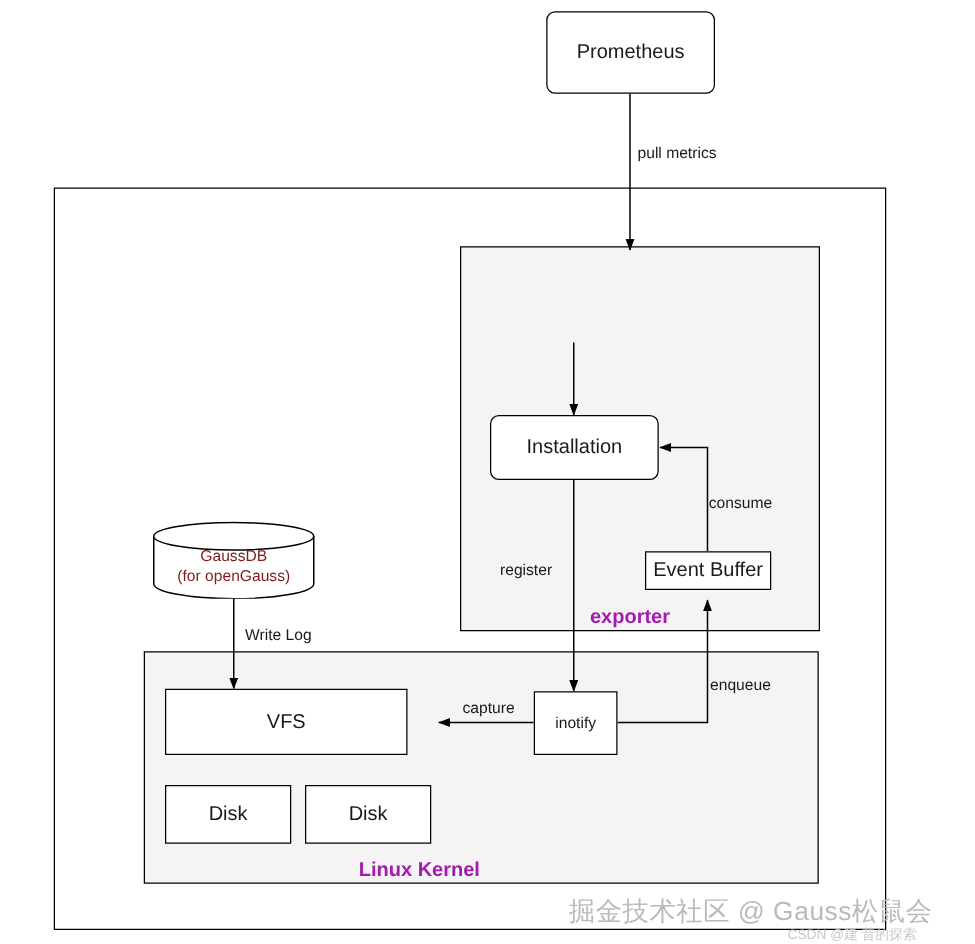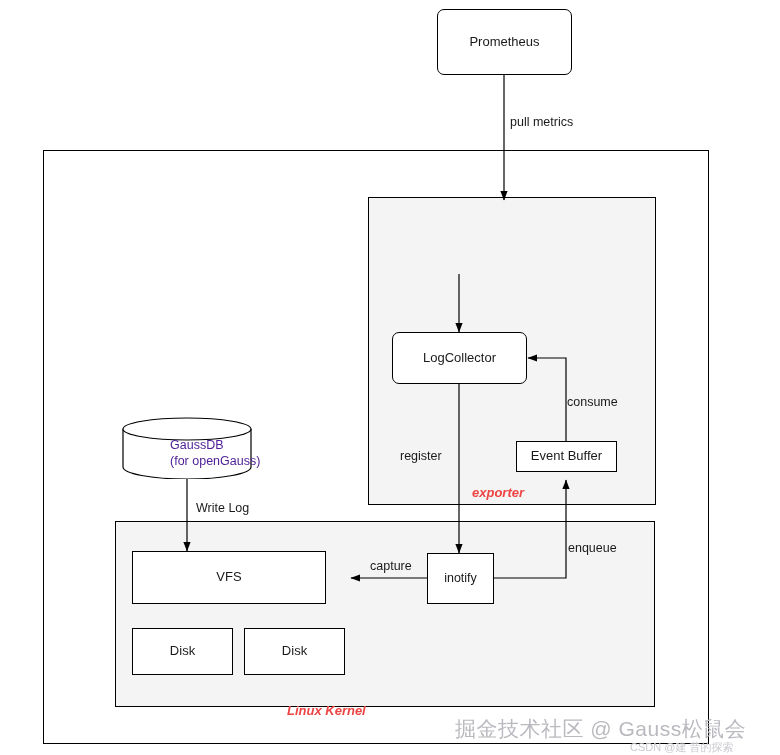--- a/index.html
+++ b/index.html
@@ -19,66 +19,64 @@
   }
   .box {
     position: absolute;
     box-sizing: border-box;
     border: 1px solid #000000;
     background: #ffffff;
     display: flex;
     align-items: center;
     justify-content: center;
     text-align: center;
-    font-size: 13px;
+    font-size: 16px;
     color: #1a1a1a;
     line-height: 1.25;
   }
   .rounded {
     border-radius: 7px;
   }
   .region {
     position: absolute;
     box-sizing: border-box;
     border: 1px solid #000000;
     background: #f4f4f4;
   }
   .region-plain {
     position: absolute;
     box-sizing: border-box;
     border: 1px solid #000000;
     background: #ffffff;
   }
   .region-label {
     position: absolute;
-    color: #ef4444;
-    font-size: 13px;
+    color: #a21caf;
+    font-size: 16px;
     font-weight: bold;
     white-space: nowrap;
-    font-style: italic;
   }
   .edge-label {
     position: absolute;
     font-size: 12.5px;
     color: #1a1a1a;
     white-space: nowrap;
     text-align: center;
   }
   .cyl {
     position: absolute;
   }
   .cyl-text {
     position: absolute;
     width: 100%;
-    text-align: left;
+    text-align: center;
     font-size: 12.5px;
-    color: #4c1d95;
+    color: #7f1d1d;
     line-height: 1.3;
     pointer-events: none;
-    padding-left: 48px;
   }
   svg.arrows {
     position: absolute;
     left: 0;
     top: 0;
     width: 780px;
     height: 755px;
     pointer-events: none;
   }
   .watermark {
@@ -100,21 +98,21 @@
 
 <div id="canvas">
 
   <div class="region-plain" style="left:43px; top:150px; width:666px; height:594px;"></div>
   <div class="region-label" style="left:375px; top:692px;">Installation Node</div>
 
   <div class="region" style="left:368px; top:197px; width:288px; height:308px;"></div>
   <div class="region-label" style="left:472px; top:485px;">exporter</div>
 
   <div class="region" style="left:115px; top:521px; width:540px; height:186px;"></div>
-  <div class="region-label" style="left:287px; top:688px;margin-top:15px;">Linux Kernel</div>
+  <div class="region-label" style="left:287px; top:688px;">Linux Kernel</div>
 
   <svg class="arrows">
     <defs>
       <marker id="arrowhead" markerWidth="9" markerHeight="9" refX="7.5" refY="3" orient="auto" markerUnits="strokeWidth">
         <path d="M0,0 L8,3 L0,6 z" fill="#000000"></path>
       </marker>
     </defs>
 
     <line x1="504" y1="75" x2="504" y2="200" stroke="#000000" stroke-width="1.2" marker-end="url(#arrowhead)"></line>
 
@@ -127,21 +125,21 @@
     <path d="M494,578 L566,578 L566,480" fill="none" stroke="#000000" stroke-width="1.2" marker-end="url(#arrowhead)"></path>
 
     <line x1="187" y1="478" x2="187" y2="551" stroke="#000000" stroke-width="1.2" marker-end="url(#arrowhead)"></line>
 
     <line x1="427" y1="578" x2="351" y2="578" stroke="#000000" stroke-width="1.2" marker-end="url(#arrowhead)"></line>
   </svg>
 
   <div class="box rounded" style="left:437px; top:9px; width:135px; height:66px;">Prometheus</div>
 
 
-  <div class="box rounded" style="left:392px; top:332px; width:135px; height:52px;">LogCollector</div>
+  <div class="box rounded" style="left:392px; top:332px; width:135px; height:52px;">Installation</div>
 
   <div class="box" style="left:516px; top:441px; width:101px; height:31px;">Event Buffer</div>
 
   <div class="box" style="left:132px; top:551px; width:194px; height:53px;">VFS</div>
 
   <div class="box" style="left:427px; top:553px; width:67px; height:51px; font-size:12.5px;">inotify</div>
 
   <div class="box" style="left:132px; top:628px; width:101px; height:47px;">Disk</div>
 
   <div class="box" style="left:244px; top:628px; width:101px; height:47px;">Disk</div>

